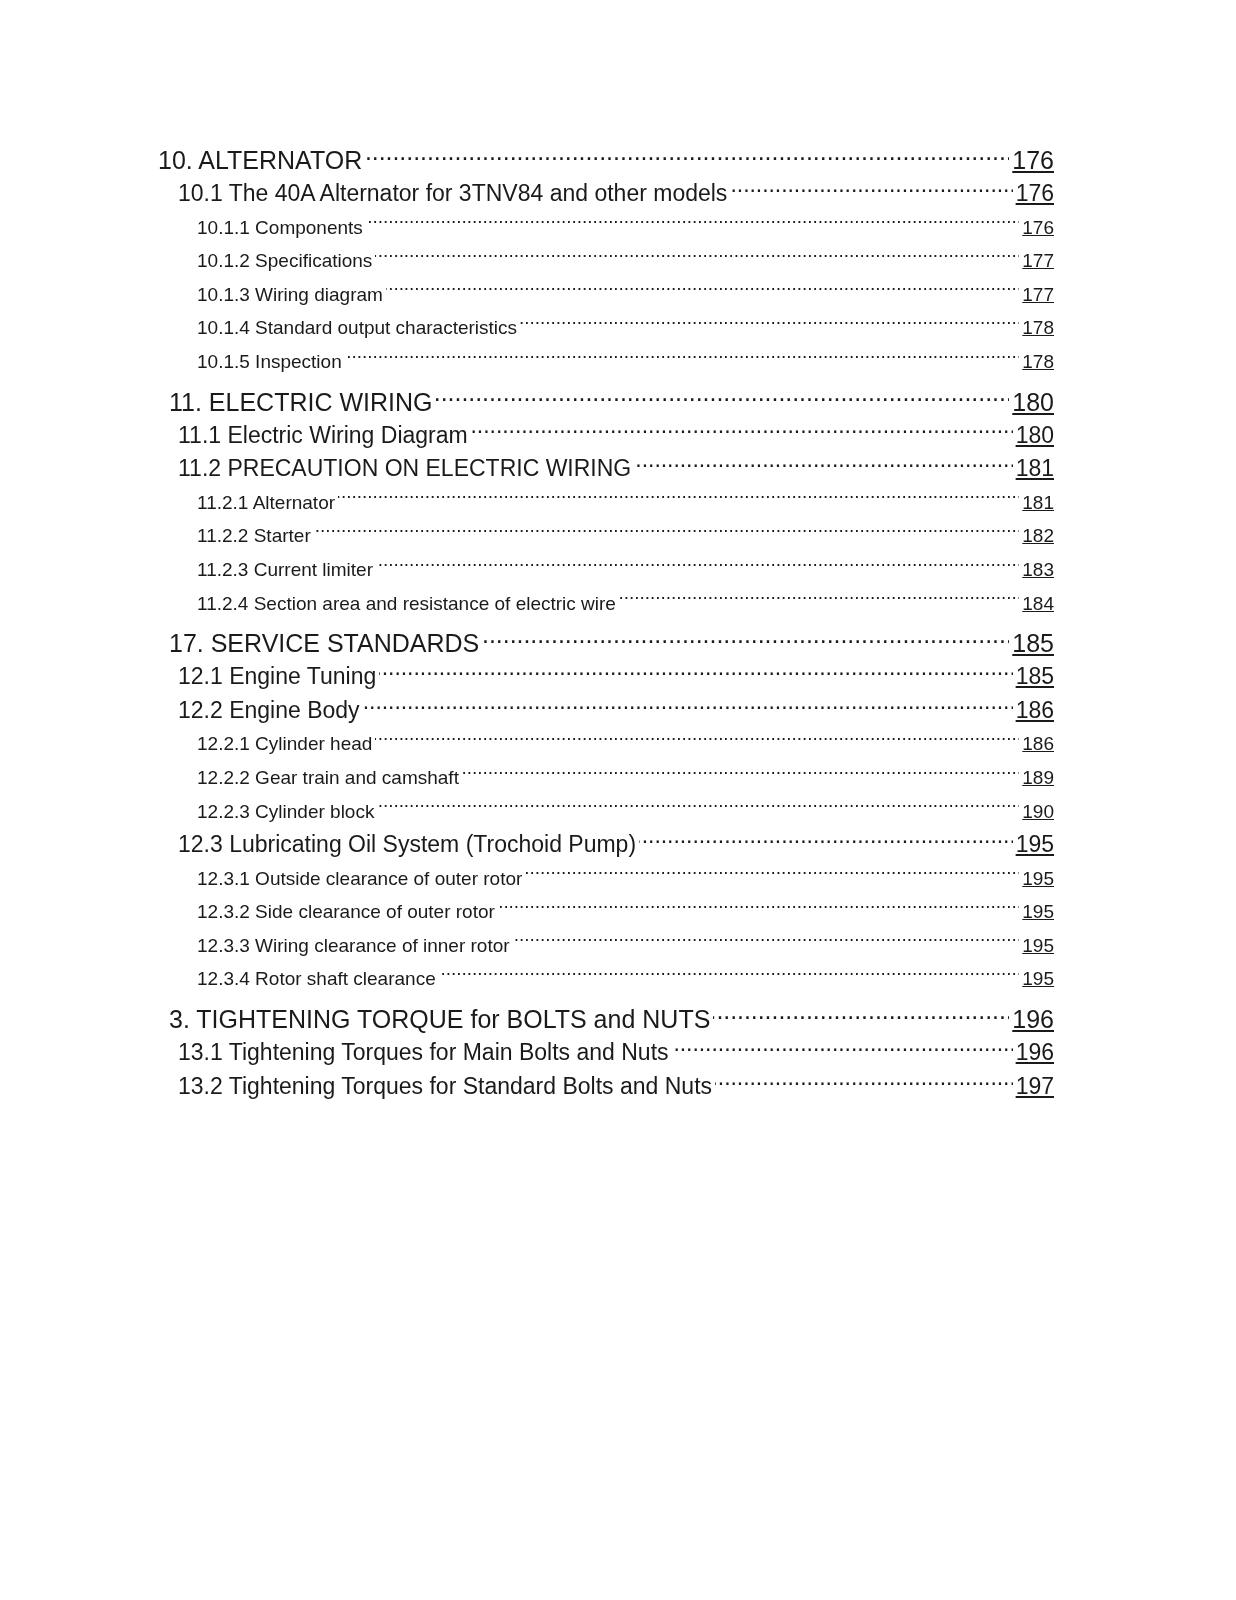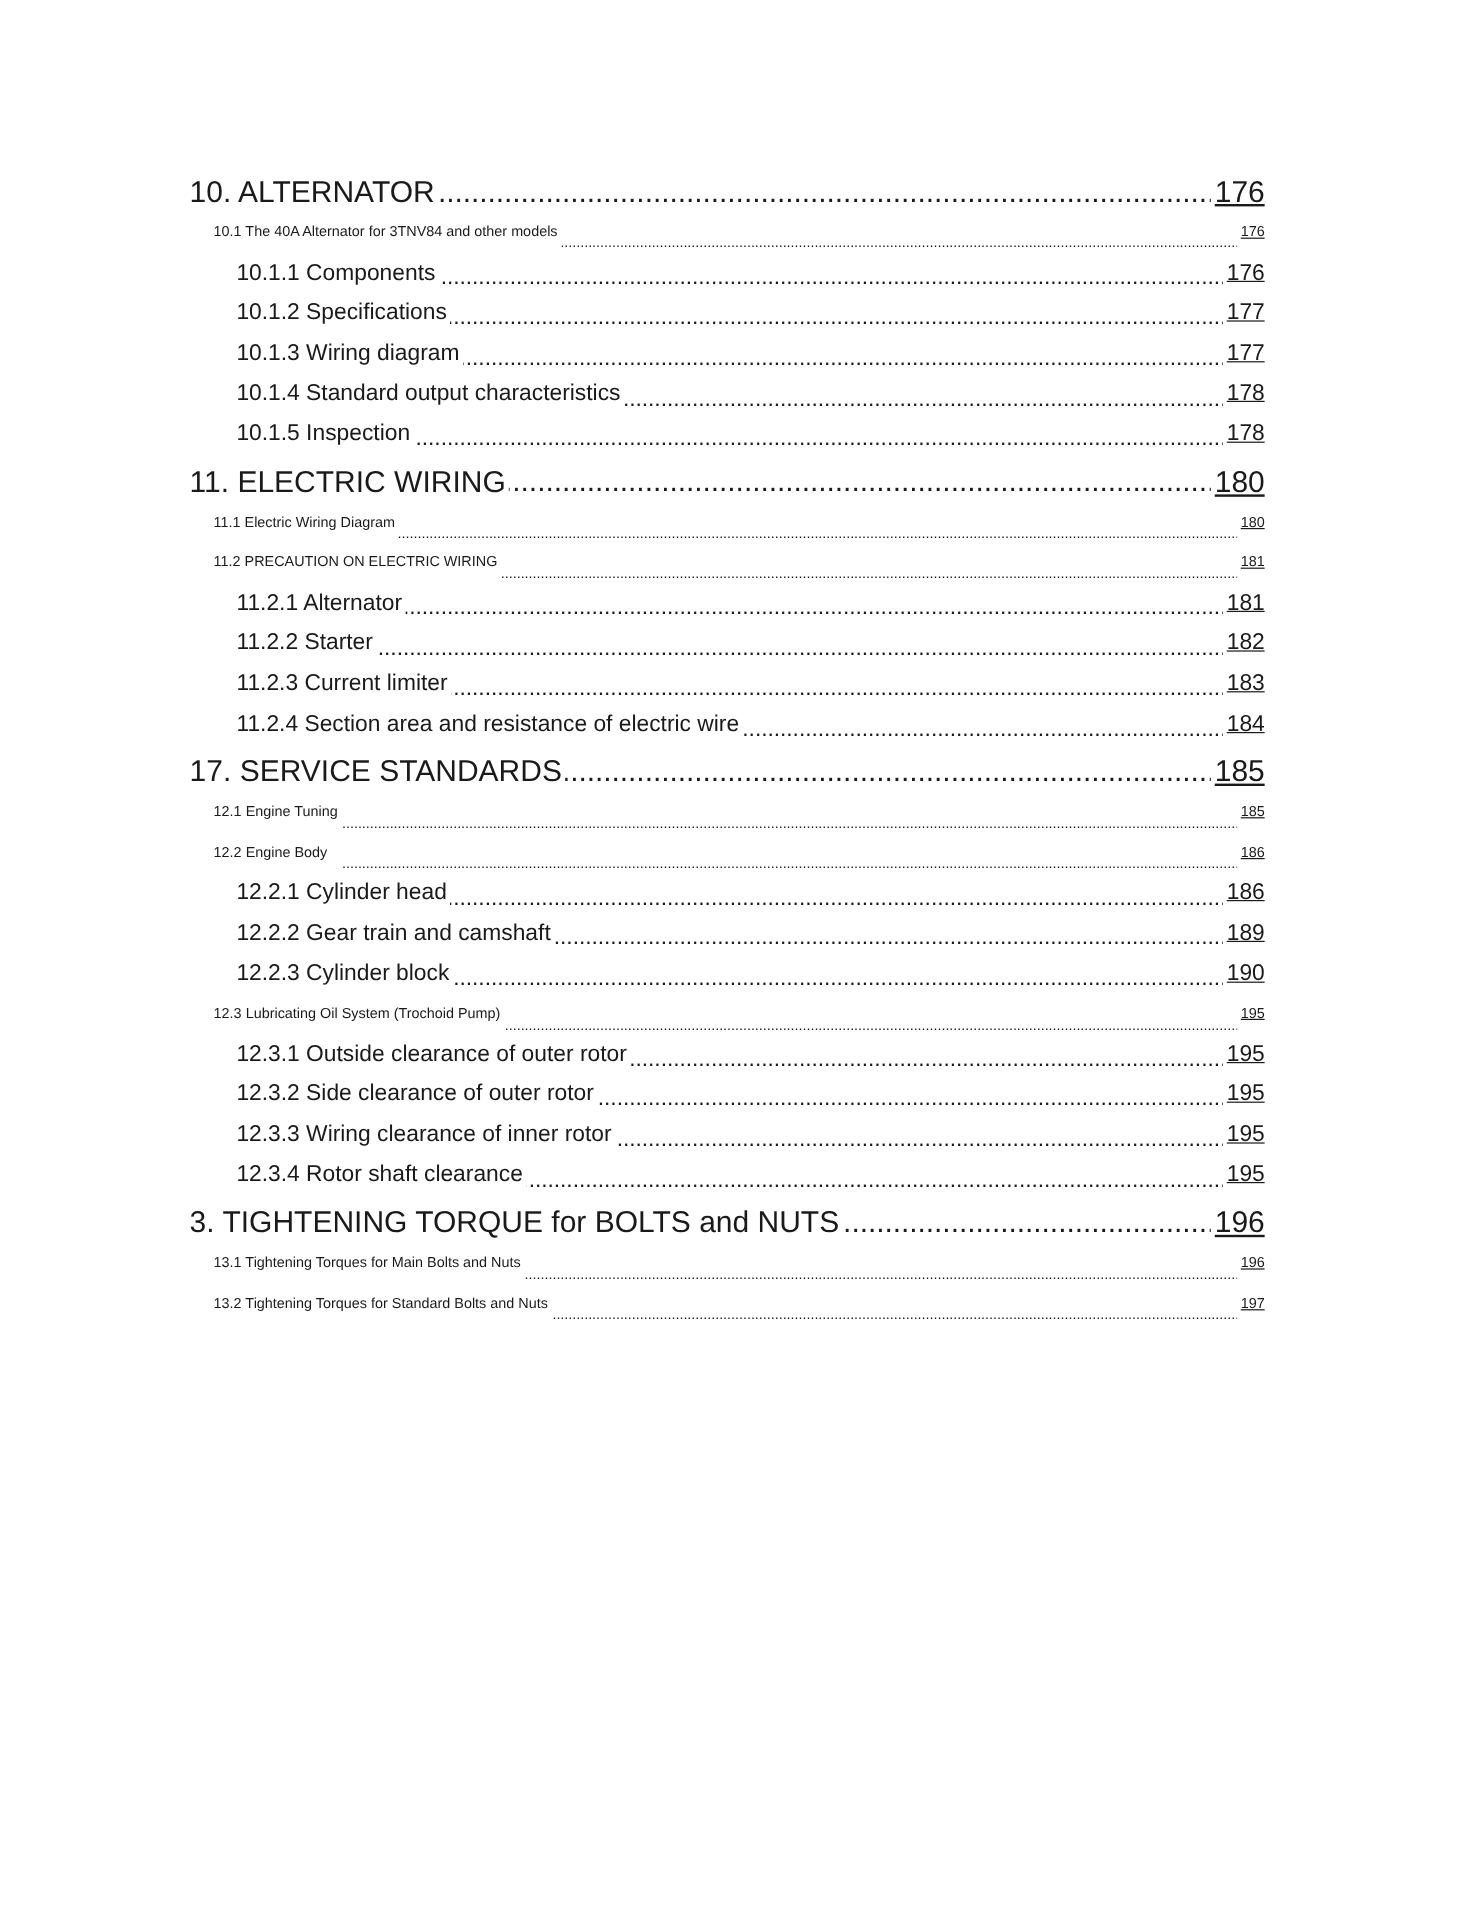--- a/index.html
+++ b/index.html
@@ -16,21 +16,21 @@
       color: #1a1a1a;
     }
     .toc {
       position: absolute;
       left: 158px;
       top: 143px;
       width: 896px;
     }
     .entry {
       display: flex;
-      align-items: flex-end;
+      align-items: flex-start;
       white-space: nowrap;
       overflow: hidden;
     }
     .entry .title {
       flex: 0 0 auto;
       padding-right: 3px;
     }
     .entry .leader {
       flex: 1 1 auto;
       overflow: hidden;
@@ -52,32 +52,32 @@
       text-decoration: underline;
     }
     .lvl1 {
       font-size: 25px;
       height: 34px;
       line-height: 34px;
       margin-top: 4px;
     }
     .lvl1:first-child { margin-top: 0; }
     .lvl2 {
-      font-size: 12px;
+      font-size: 23px;
       height: 33.6px;
       line-height: 33.6px;
       padding-left: 20px;
     }
     .lvl3 {
       font-size: 19px;
       height: 33.6px;
       line-height: 33.6px;
       padding-left: 39px;
     }
-    .section + .section .lvl1 { margin-top: 6px; }
+    .section + .section .lvl1 { margin-top: 6px; margin-left: 11px; }
   </style>
 </head>
 <body>
 
 <div class="toc">
 
   <div class="section">
     <div class="entry lvl1">
       <span class="title">10. ALTERNATOR</span>
       <span class="leader"></span>

